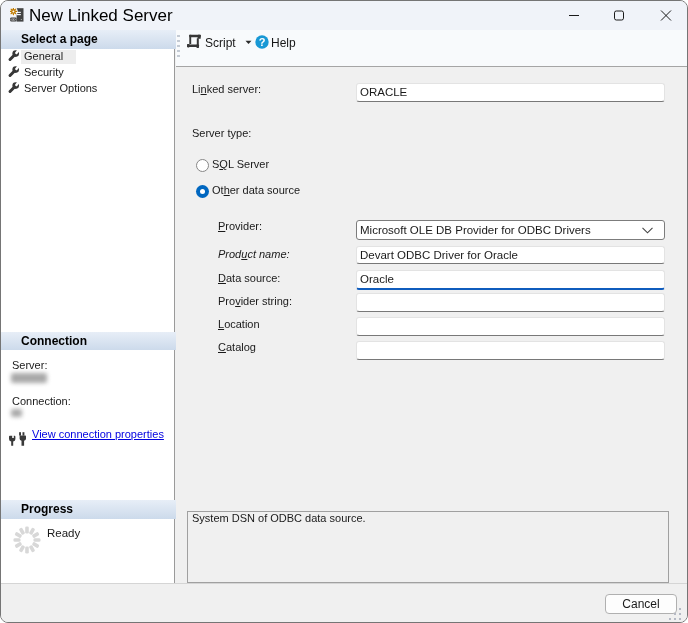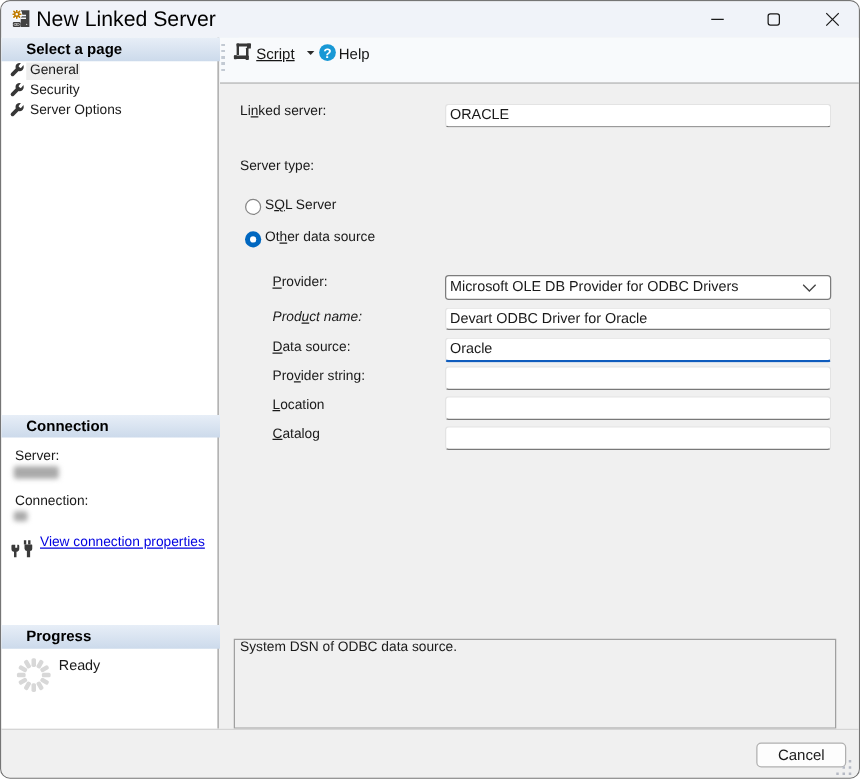--- a/index.html
+++ b/index.html
@@ -80,21 +80,21 @@
 
   <div id="leftpanel">
     <div class="sechdr" style="top:0;">Select a page</div>
     <svg class="wrench" style="top:20px" viewBox="0 0 13 12">
       <g fill="#373737">
         <rect x="0.5" y="5.5" width="10" height="3" rx="1.5" transform="rotate(-45 5.5 7)"></rect>
         <circle cx="8.7" cy="3.6" r="3.3"></circle>
       </g>
       <rect x="7.6" y="-1.9" width="2.5" height="5.7" rx="0.8" fill="#fff" transform="rotate(38 8.7 3.6)"></rect>
     </svg>
-    <div class="pageitem" style="top:20px; background:#ededed; padding:0px 1px 2px 3px; margin-left:-3px;">General</div>
+    <div class="pageitem" style="top:20px; background:#ededed; padding:0px 13px 2px 3px; margin-left:-3px;">General</div>
     <svg class="wrench" style="top:36px" viewBox="0 0 13 12">
       <g fill="#373737">
         <rect x="0.5" y="5.5" width="10" height="3" rx="1.5" transform="rotate(-45 5.5 7)"></rect>
         <circle cx="8.7" cy="3.6" r="3.3"></circle>
       </g>
       <rect x="7.6" y="-1.9" width="2.5" height="5.7" rx="0.8" fill="#fff" transform="rotate(38 8.7 3.6)"></rect>
     </svg>
     <div class="pageitem" style="top:36px">Security</div>
     <svg class="wrench" style="top:52px" viewBox="0 0 13 12">
       <g fill="#373737">
@@ -147,21 +147,21 @@
       <g fill="#373737">
         <rect x="2.3" y="0.8" width="11.4" height="2.4" rx="0.5"></rect>
         <rect x="10.6" y="0.8" width="3.1" height="4.0" rx="0.5"></rect>
         <rect x="2.3" y="0.8" width="1.9" height="9.2"></rect>
         <rect x="0" y="10.4" width="11.6" height="2.7" rx="0.5"></rect>
         <rect x="0" y="10.1" width="2.7" height="3.3" rx="0.8"></rect>
         <rect x="9.8" y="4.2" width="2.0" height="9.6" rx="0.4"></rect>
         <rect x="9.4" y="10.4" width="2.6" height="3.5" rx="0.8"></rect>
       </g>
     </svg>
-    <div class="tbtext" style="left:29px;text-decoration:underline;">Script</div>
+    <div class="tbtext" style="left:29px;">Script</div>
     <svg style="position:absolute; left:69px; top:10px;" width="7" height="5" viewBox="0 0 7 5">
         <path d="M0.5 0.8 L3.5 4 L6.5 0.8z" fill="#2b2b2b"></path>
       </svg>
     <svg style="position:absolute; left:79px; top:5px;" width="14" height="14" viewBox="0 0 14 14">
       <circle cx="7" cy="7" r="6.7" fill="#1898d5"></circle>
       <text x="7" y="11" font-size="11" font-weight="bold" font-family="Liberation Sans" fill="#fff" text-anchor="middle">?</text>
     </svg>
     <div class="tbtext" style="left:95px;">Help</div>
   </div>
 

